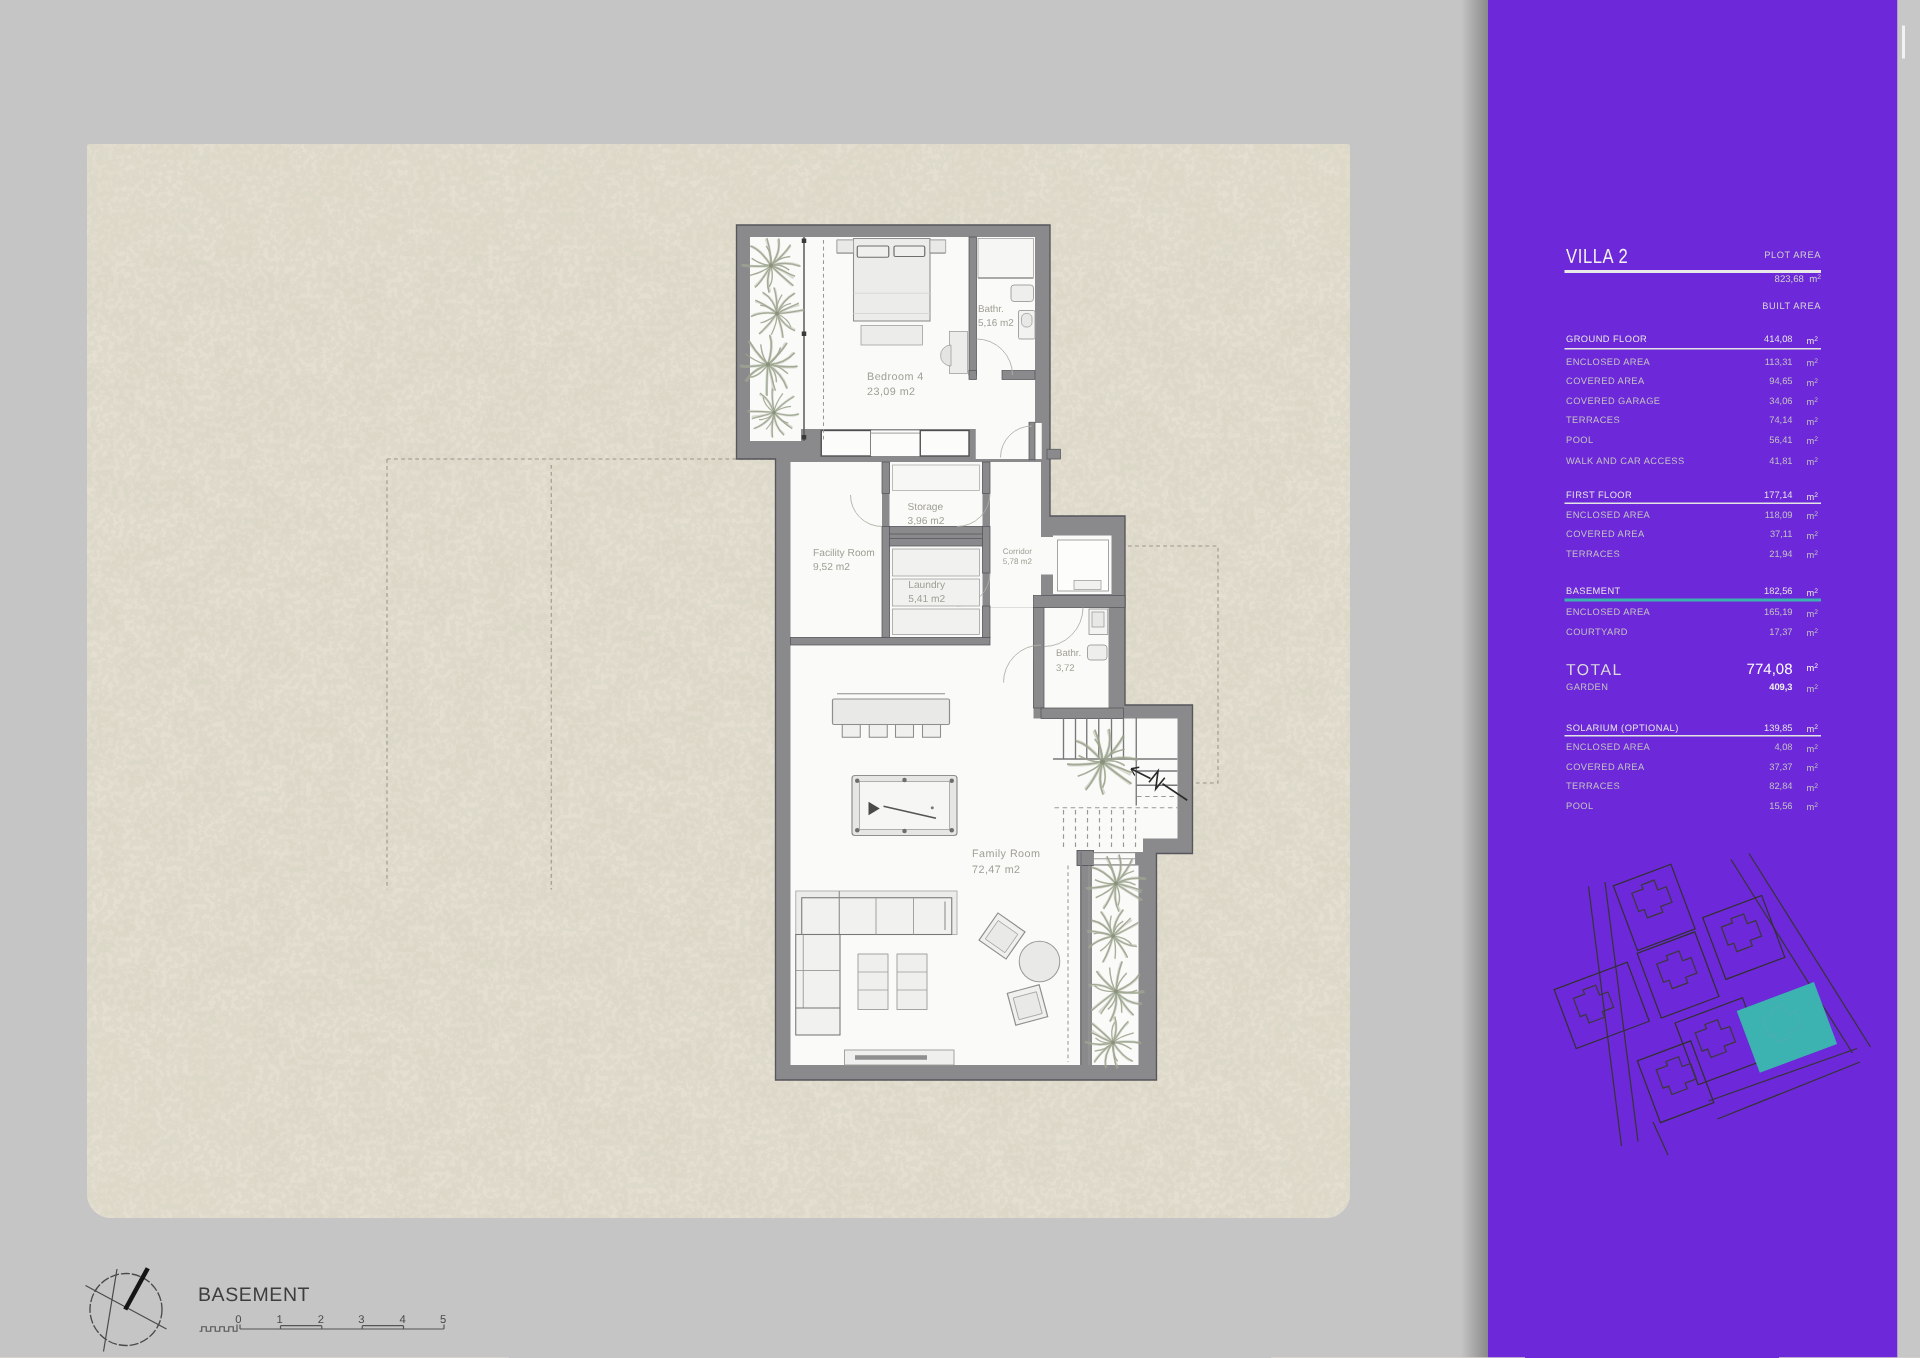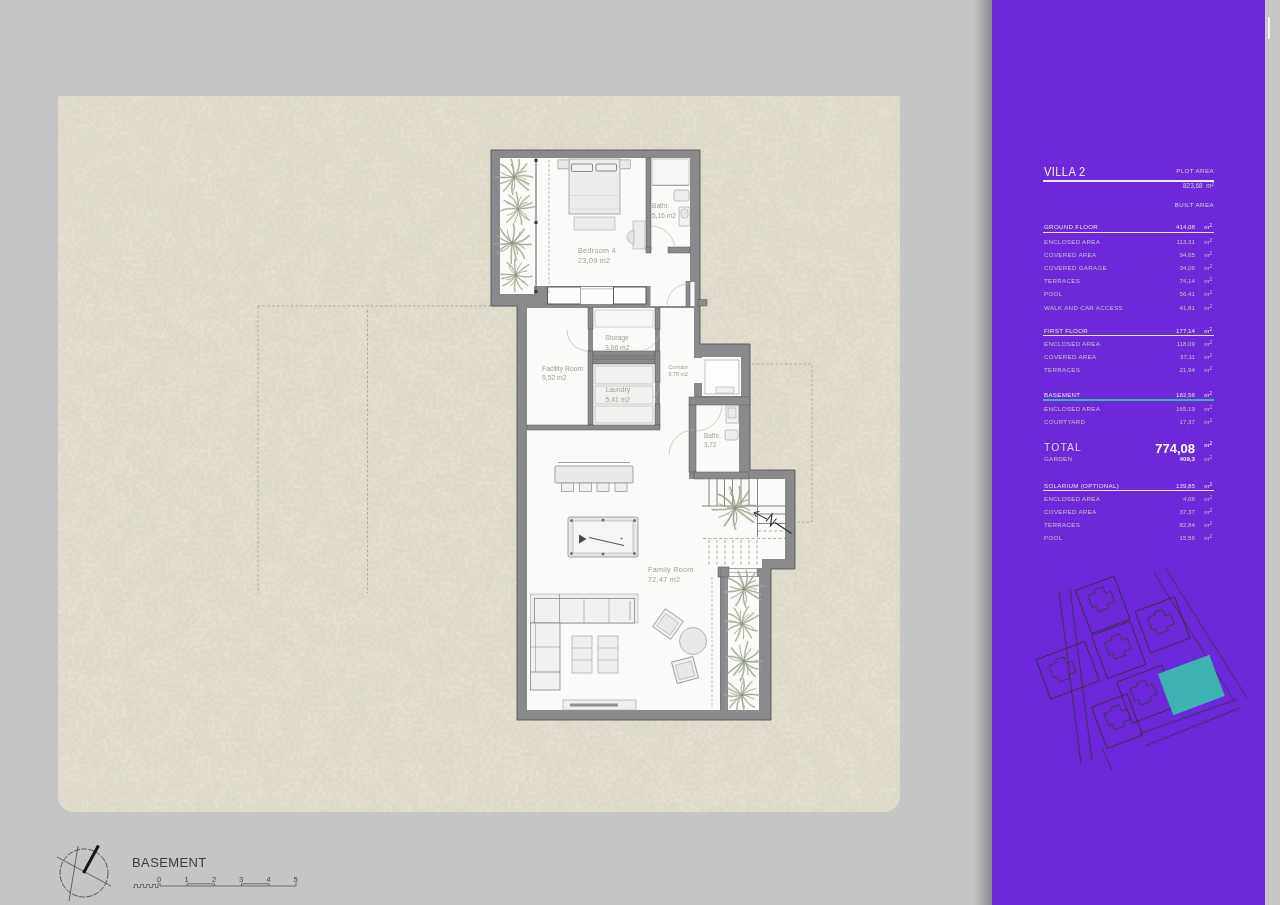--- a/index.html
+++ b/index.html
@@ -472,21 +472,21 @@
         <span class="u">m<i>2</i></span>
       </div>
     <div class="r" style="top:418px">
         <span class="l">COURTYARD</span>
         <span class="v">17,37</span>
         <span class="u">m<i>2</i></span>
       </div>
 
     <div class="r" style="top:440.5px">
         <span class="l" style="font-size:10.5px;letter-spacing:1px;color:#dcdcdc;">TOTAL</span>
-        <span class="v" style="font-size:13px;font-weight:bold;color:#fff;">774,08</span>
+        <span class="v" style="font-size:10px;font-weight:normal;color:#fff;">774,08</span>
         <span class="u" style="color:#fff;">m<i>2</i></span>
       </div>
     <div class="r" style="top:454.5px">
         <span class="l">GARDEN</span>
         <span class="v" style="font-weight:bold;color:#eee;">409,3</span>
         <span class="u">m<i>2</i></span>
       </div>
 
     <div class="r h" style="top:481.5px">
         <span class="l">SOLARIUM (OPTIONAL)</span>

